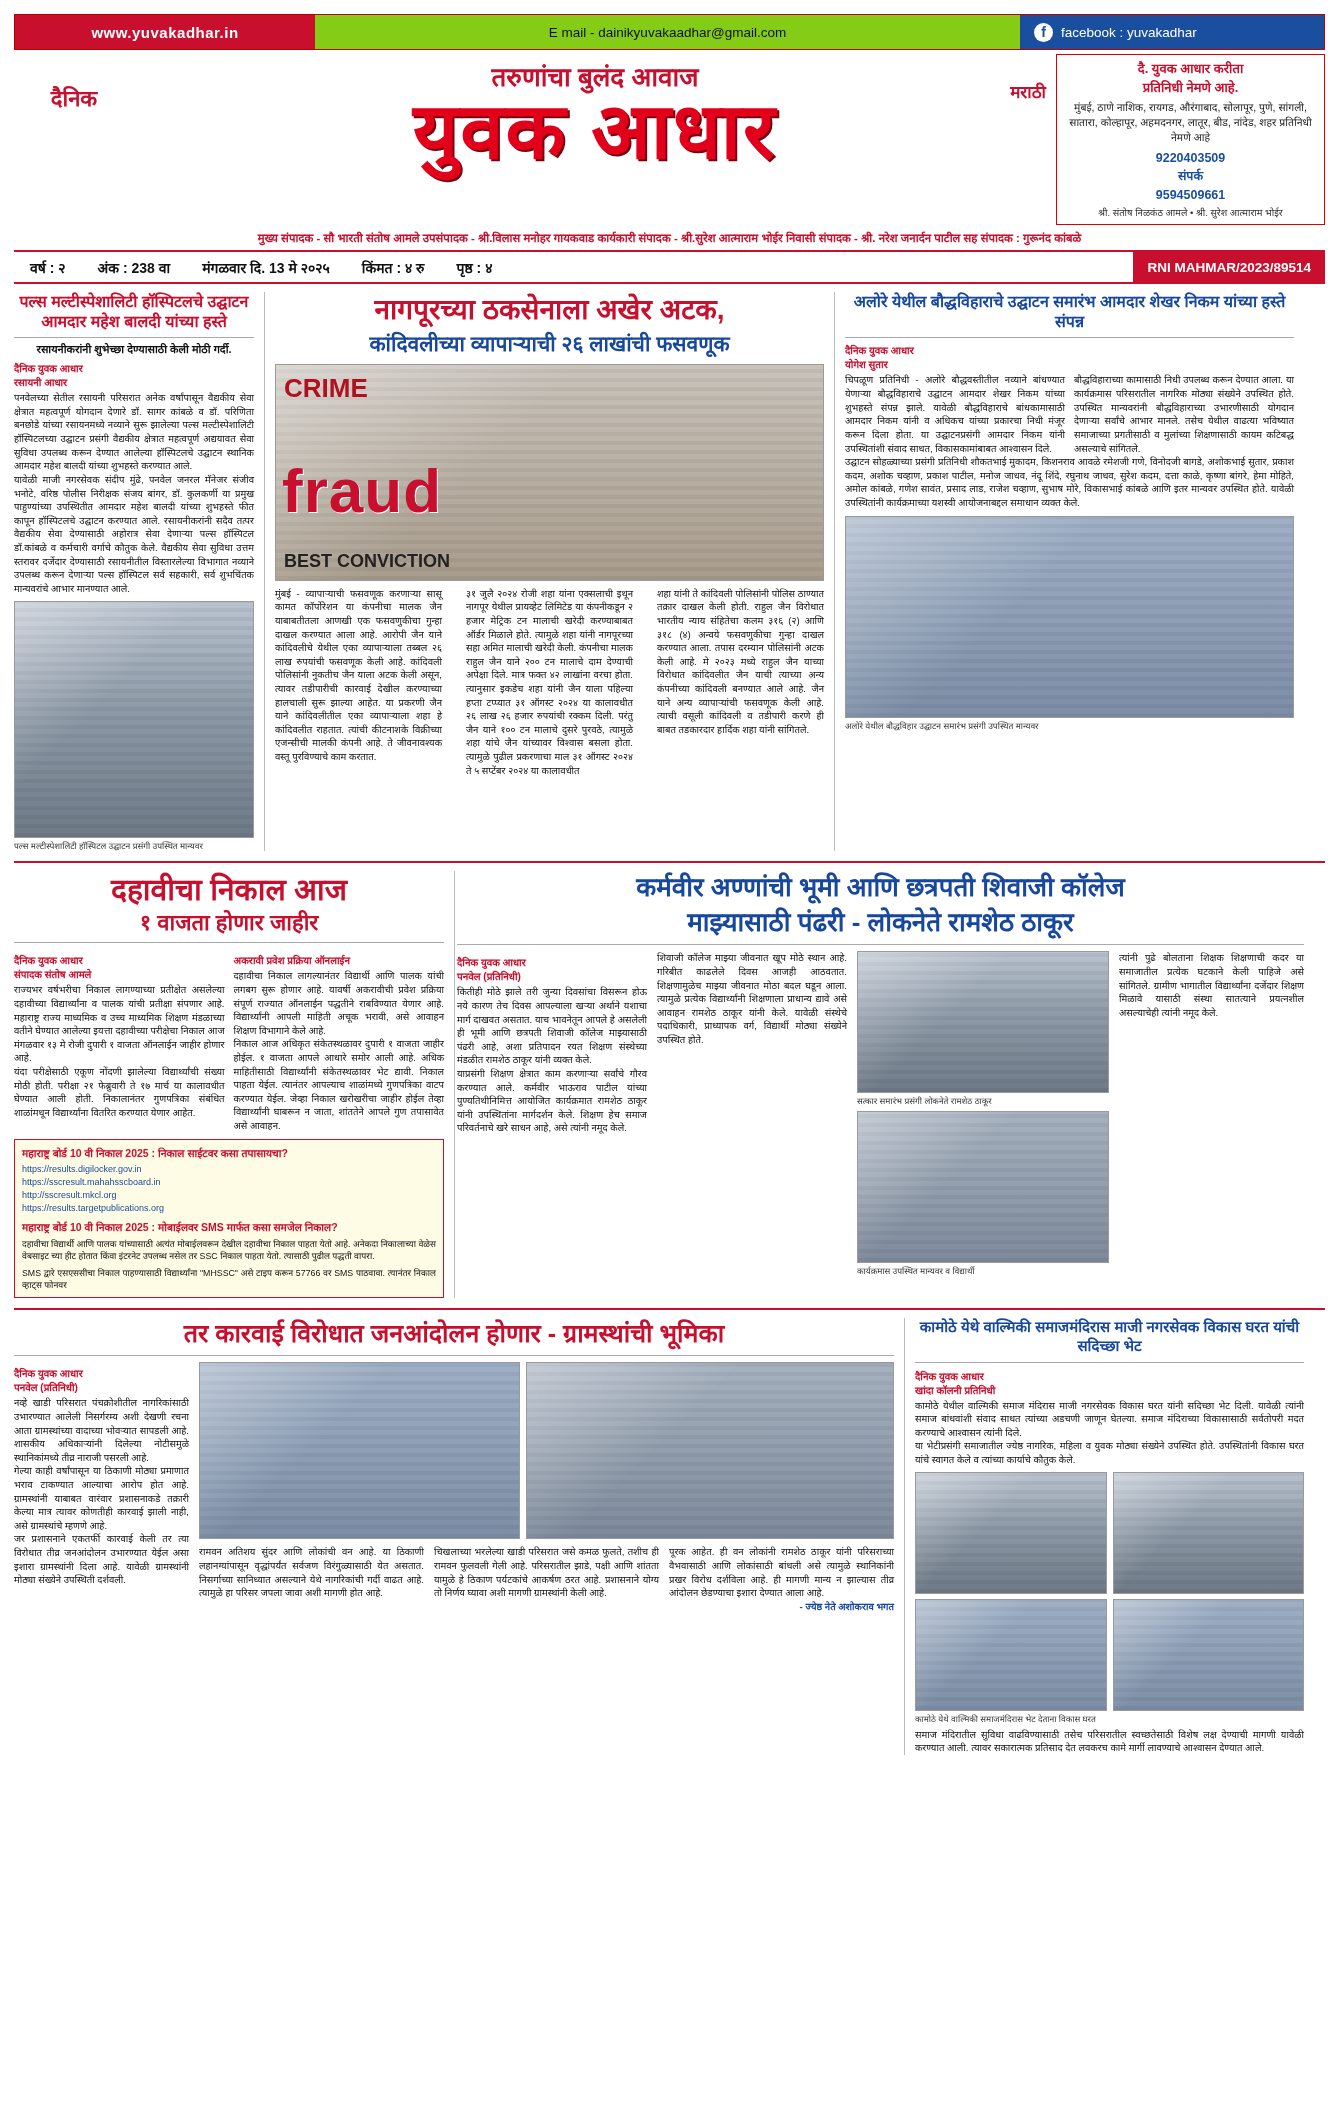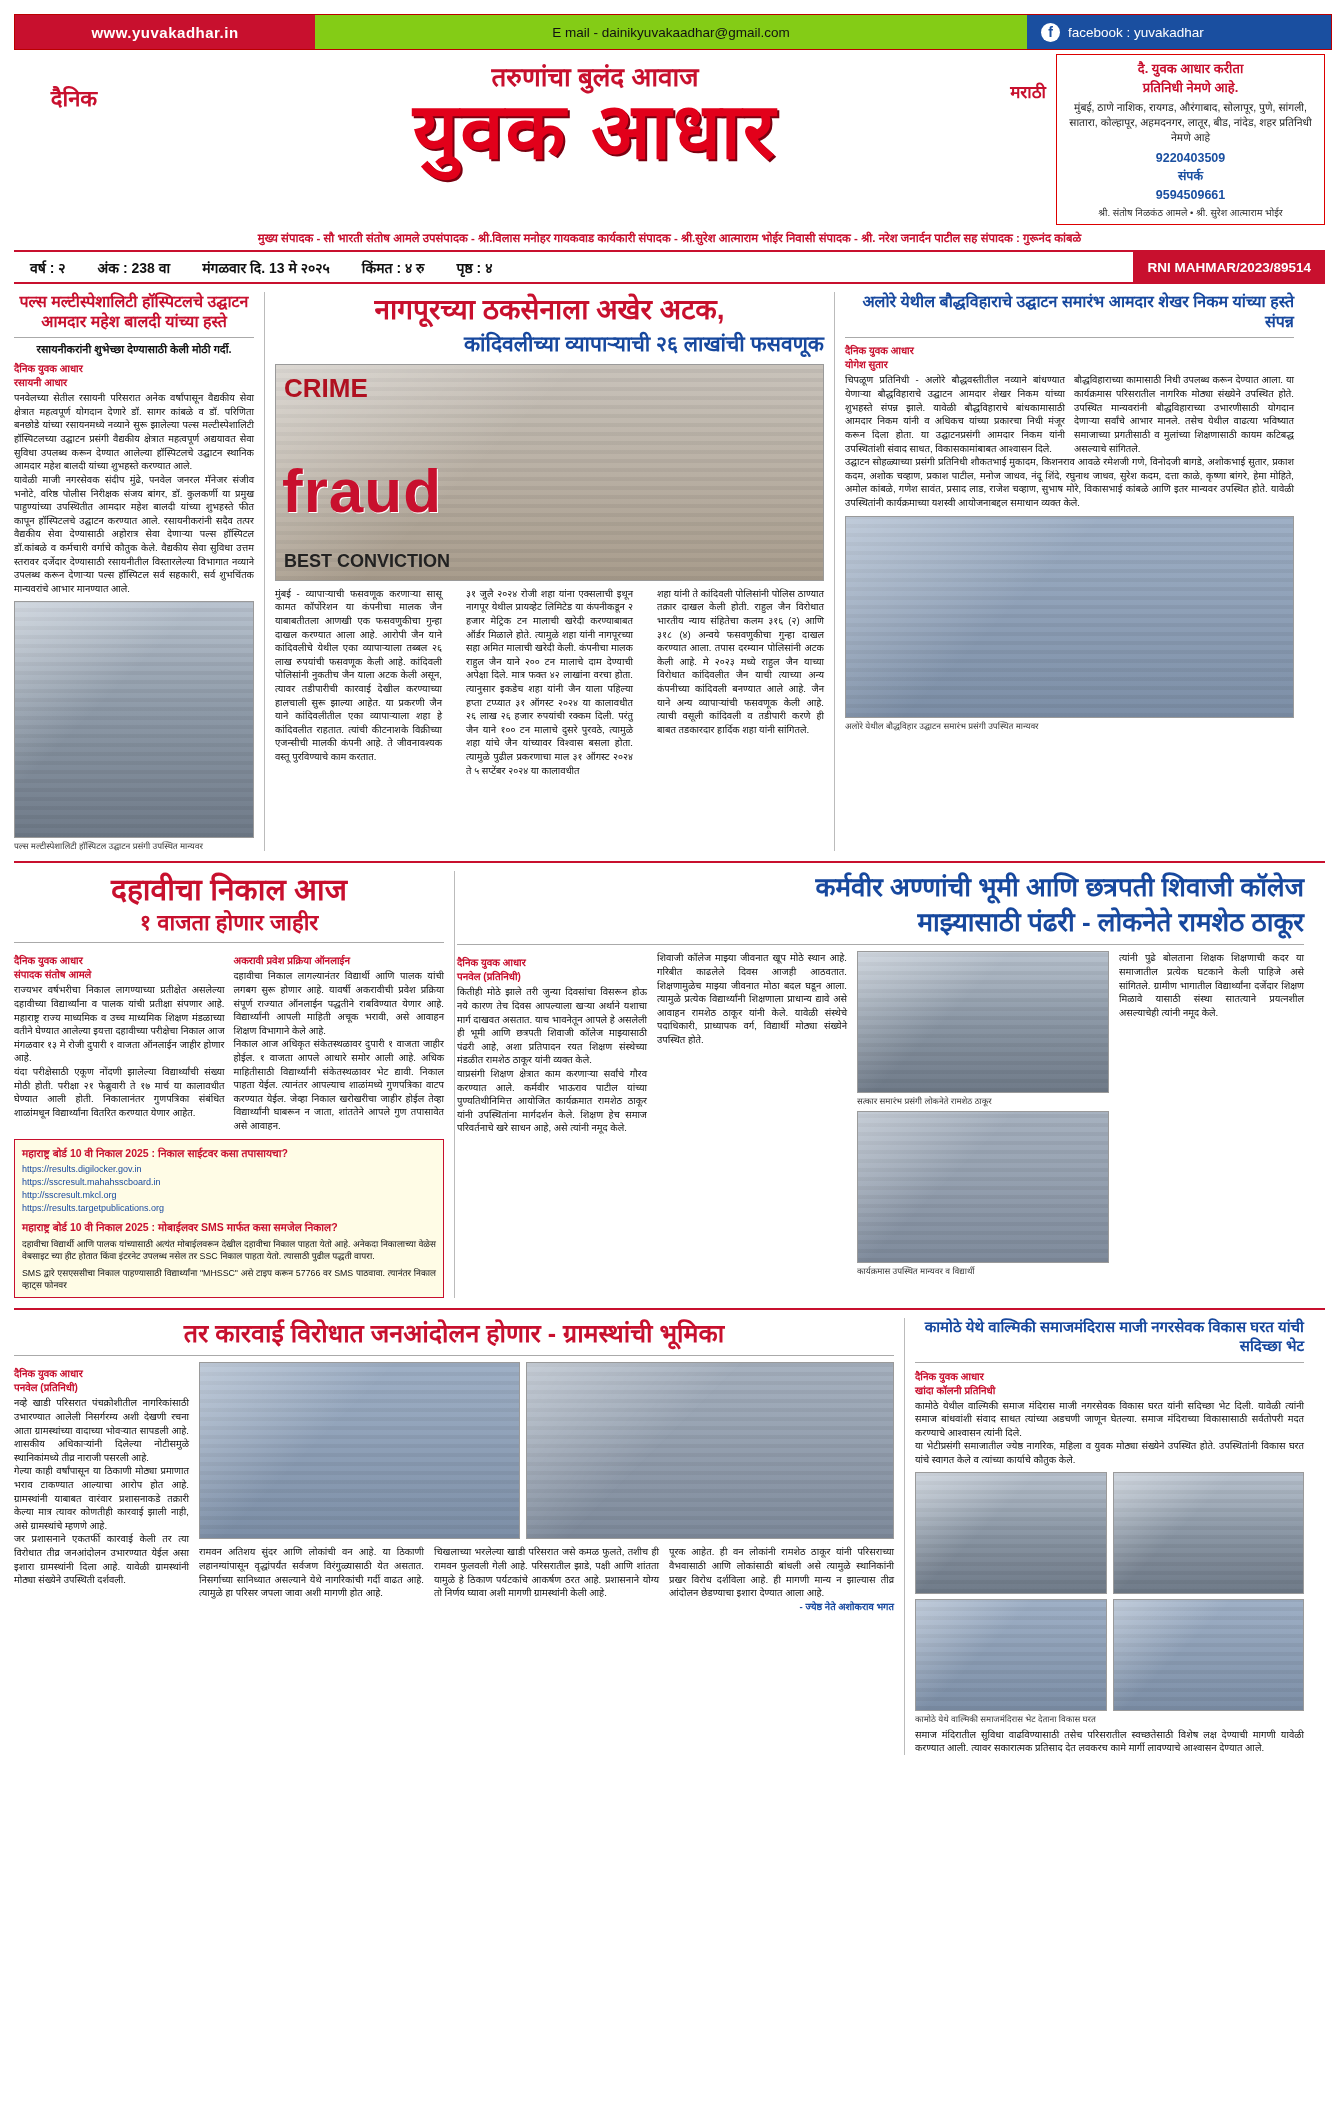--- a/index.html
+++ b/index.html
@@ -15,21 +15,21 @@
     position:relative;
     padding:0;
     box-sizing:border-box;
     background:#fff;
   }
   
   .topbar{
     display:flex;
     align-items:stretch;
     height:34px;
-    margin:14px 7px 0 14px;
+    margin:14px 14px 0 14px;
     border:1px solid #b00;
   }
   .topbar .web{
     background:#c8102e;
     color:#fff;
     font-family:"Liberation Sans",sans-serif;
     font-weight:bold;
     font-size:15px;
     letter-spacing:.5px;
     display:flex;align-items:center;justify-content:center;
@@ -161,21 +161,21 @@
     color:#c8102e;
     font-weight:bold;
     font-family:"Liberation Sans",sans-serif;
     text-align:center;
     line-height:1.25;
   }
   .hl-blue{
     color:#17489e;
     font-weight:bold;
     font-family:"Liberation Sans",sans-serif;
-    text-align:right;
+    text-align:center;
     line-height:1.25;
   }
   .byline{
     font-family:"Liberation Sans",sans-serif;
     font-size:10px;
     font-weight:bold;
     color:#c8102e;
     margin:4px 0 2px 0;
   }
   .body{

